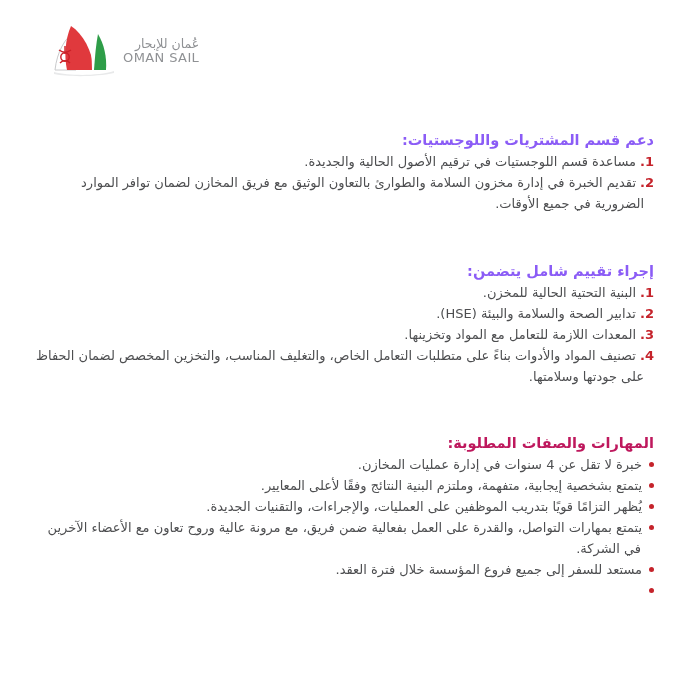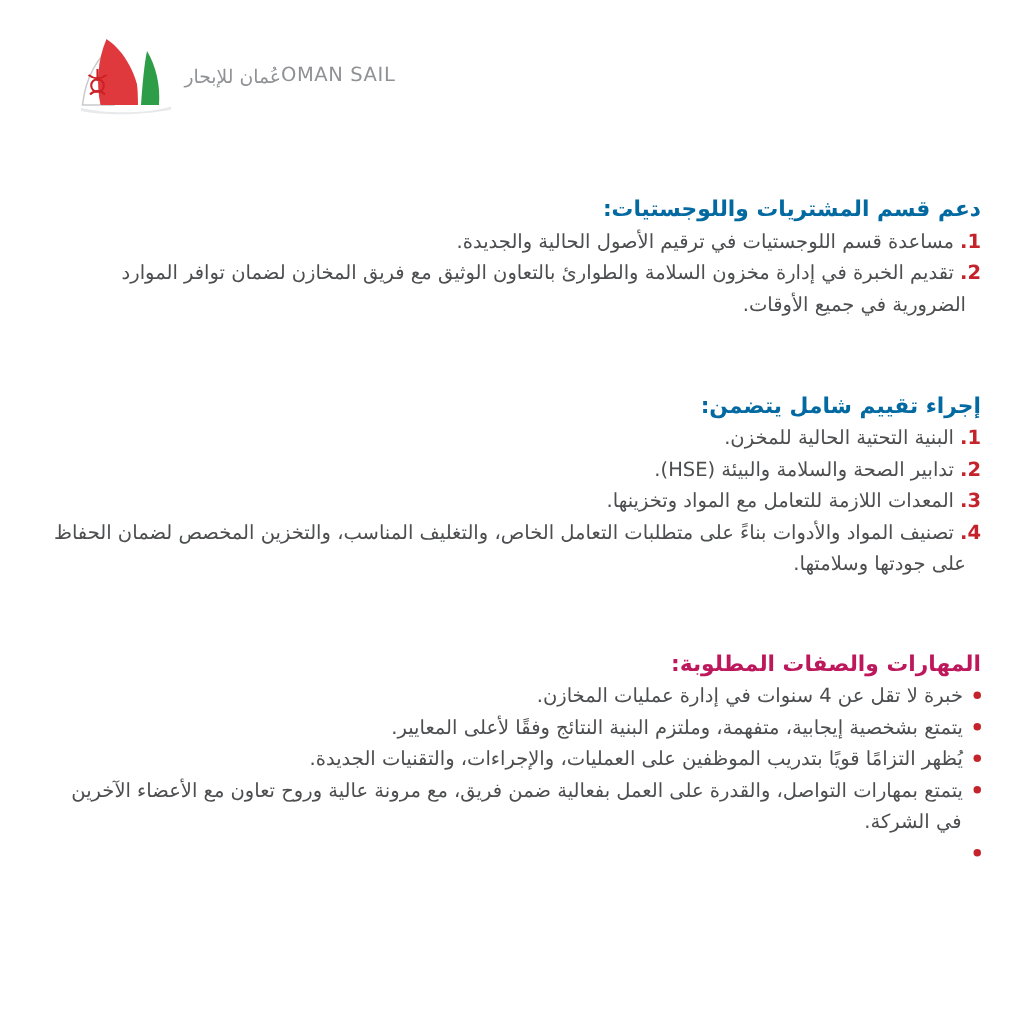--- a/index.html
+++ b/index.html
@@ -4,31 +4,31 @@
 <style>
   html,body{margin:0;padding:0;}
   body{
     width:688px;height:675px;position:relative;overflow:hidden;
     background:#ffffff;
     font-family:"DejaVu Sans",sans-serif;
   }
   
   .logo{position:absolute;top:24px;left:52px;display:flex;align-items:center;gap:7px;}
   .logo-sails{width:64px;height:54px;display:block;}
-  .logo-text{display:flex;flex-direction:row;justify-content:center;color:#8f9194;}
+  .logo-text{display:flex;flex-direction:column;justify-content:center;color:#8f9194;}
   .logo-ar{font-size:12.5px;line-height:14px;direction:rtl;text-align:right;}
   .logo-en{font-size:13px;line-height:14px;letter-spacing:0.4px;}
   
   .content{
     position:absolute;top:130px;right:34px;left:34px;
     direction:rtl;text-align:right;
     color:#4d4e50;font-size:13px;line-height:21px;
   }
   h2{margin:0;font-size:14.5px;font-weight:bold;line-height:21px;}
-  .hd-red{color:#0369a1;}
+  .hd-red{color:#8b5cf6;}
   .hd-black{color:#be185d;}
   .sec{margin:0;}
   .sec-2{margin-top:47px;}
   .sec-3{margin-top:46px;}
   .nitem{padding-right:10px;text-indent:-10px;}
   .num{color:#c5232b;font-weight:bold;margin-left:4px;}
   .bitem{padding-right:13px;text-indent:-13px;}
   .dot{
     display:inline-block;width:5px;height:5px;border-radius:50%;
     background:#c5232b;vertical-align:2px;margin-left:7px;
@@ -99,17 +99,20 @@
     <div class="bitem">
       <span class="dot"></span><span>يتمتع بشخصية إيجابية، متفهمة، وملتزم البنية النتائج وفقًا لأعلى المعايير.</span>
     </div>
     <div class="bitem">
       <span class="dot"></span><span>يُظهر التزامًا قويًا بتدريب الموظفين على العمليات، والإجراءات، والتقنيات الجديدة.</span>
     </div>
     <div class="bitem">
       <span class="dot"></span><span>يتمتع بمهارات التواصل، والقدرة على العمل بفعالية ضمن فريق، مع مرونة عالية وروح تعاون مع الأعضاء الآخرين في الشركة.</span>
     </div>
     <div class="bitem">
+      <span class="dot"></span><span>مستعد للسفر إلى جميع فروع المؤسسة خلال فترة العقد.</span>
+    </div>
+    <div class="bitem">
       <span class="dot"></span>
     </div>
   </section>
 
 </div>
 
 </body></html>

